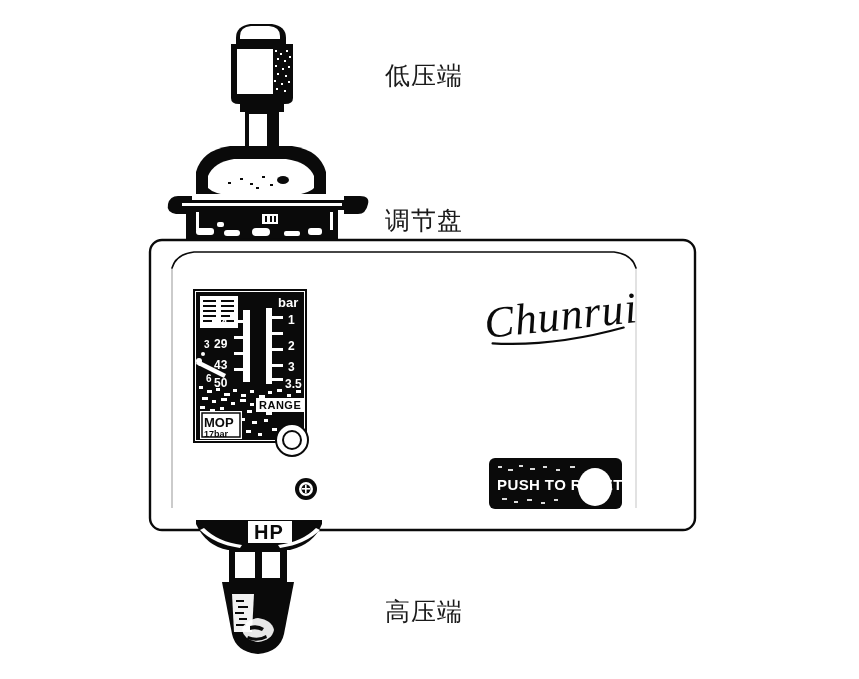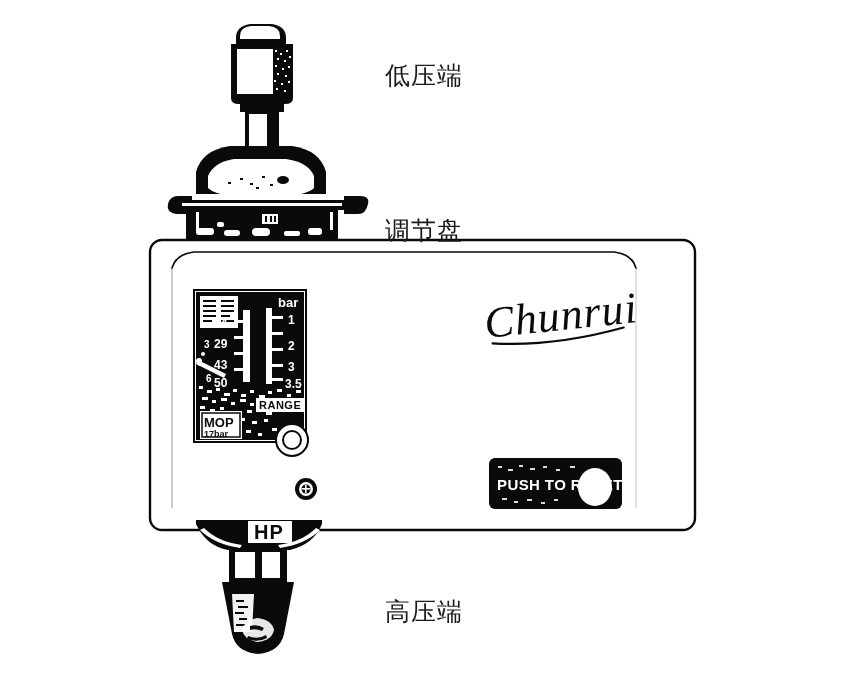--- a/index.html
+++ b/index.html
@@ -18,21 +18,21 @@
   .annot{
     position:absolute;
     font-family:"Liberation Sans", sans-serif;
     font-size:25px;
     color:#1a1a1a;
     letter-spacing:1px;
     white-space:nowrap;
     line-height:1;
   }
   #lbl-low{ left:385px; top:63px; }
-  #lbl-dial{ left:385px; top:220px;font-family:Liberation Mono, monospace; }
+  #lbl-dial{ left:385px; top:208px; }
   #lbl-high{ left:385px; top:599px; }
 
   svg#drawing{
     position:absolute;
     left:0; top:0;
     width:859px;
     height:679px;
   }
   .ink{ fill:#0a0a0a; }
   .line{ fill:none; stroke:#0a0a0a; }

